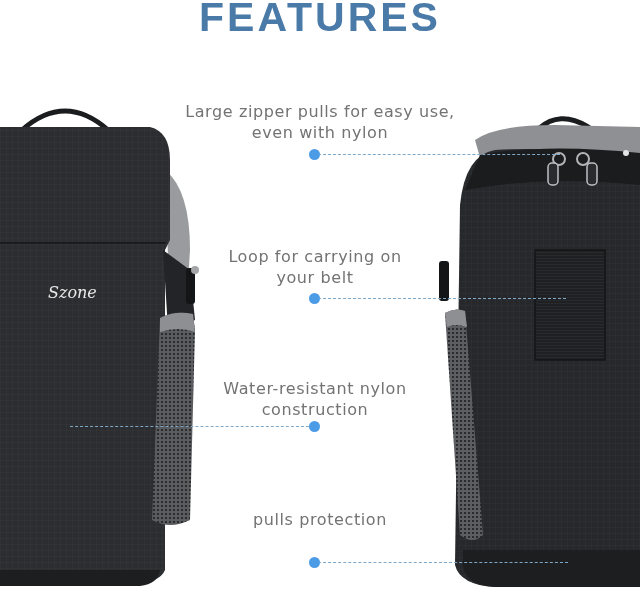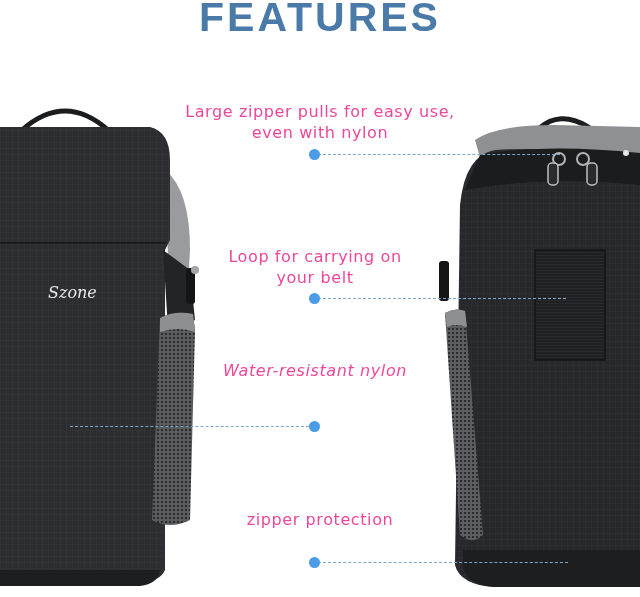--- a/index.html
+++ b/index.html
@@ -8,21 +8,21 @@
 
     .title {
       position: absolute; left: 0; width: 640px; top: -6px;
       text-align: center; font-size: 41px; font-weight: bold;
       letter-spacing: 3px; color: var(--title-color, #4a7aa8);
       font-family: "Liberation Sans", sans-serif;
     }
 
     .bag { position: absolute; }
     .feature-text {
-      position: absolute; text-align: center; color: #ec4899;
+      position: absolute; text-align: center; color: #737373;
       font-size: 16px; line-height: 21px; letter-spacing: 0.6px;
       font-family: "DejaVu Sans", sans-serif;
     }
     .callout-line {
       position: absolute; height: 0; border-top: 1.5px dashed #7fa7c7;
     }
     .callout-dot {
       position: absolute; width: 11px; height: 11px; border-radius: 50%;
       background: #4c9be6;
     }
@@ -112,23 +112,24 @@
 <div class="callout-line" style="left:318px;top:154px;width:242px;"></div>
 <div class="callout-dot" style="left:309px;top:149px;"></div>
 
 <div class="feature-text" style="left:190px;top:246px;width:250px;">
   <div>Loop for carrying on</div>
   <div>your belt</div>
 </div>
 <div class="callout-line" style="left:318px;top:298px;width:248px;"></div>
 <div class="callout-dot" style="left:309px;top:293px;"></div>
 
-<div class="feature-text" style="left:190px;top:360px;width:250px;font-style:italic;">
+<div class="feature-text" style="left:190px;top:378px;width:250px;">
   <div>Water-resistant nylon</div>
+  <div>construction</div>
 </div>
 <div class="callout-line" style="left:70px;top:426px;width:244px;"></div>
 <div class="callout-dot" style="left:309px;top:421px;"></div>
 
 <div class="feature-text" style="left:160px;top:509px;width:320px;">
-  <div>zipper protection</div>
+  <div>pulls protection</div>
 </div>
 <div class="callout-line" style="left:318px;top:562px;width:250px;"></div>
 <div class="callout-dot" style="left:309px;top:557px;"></div>
 
 </body></html>

